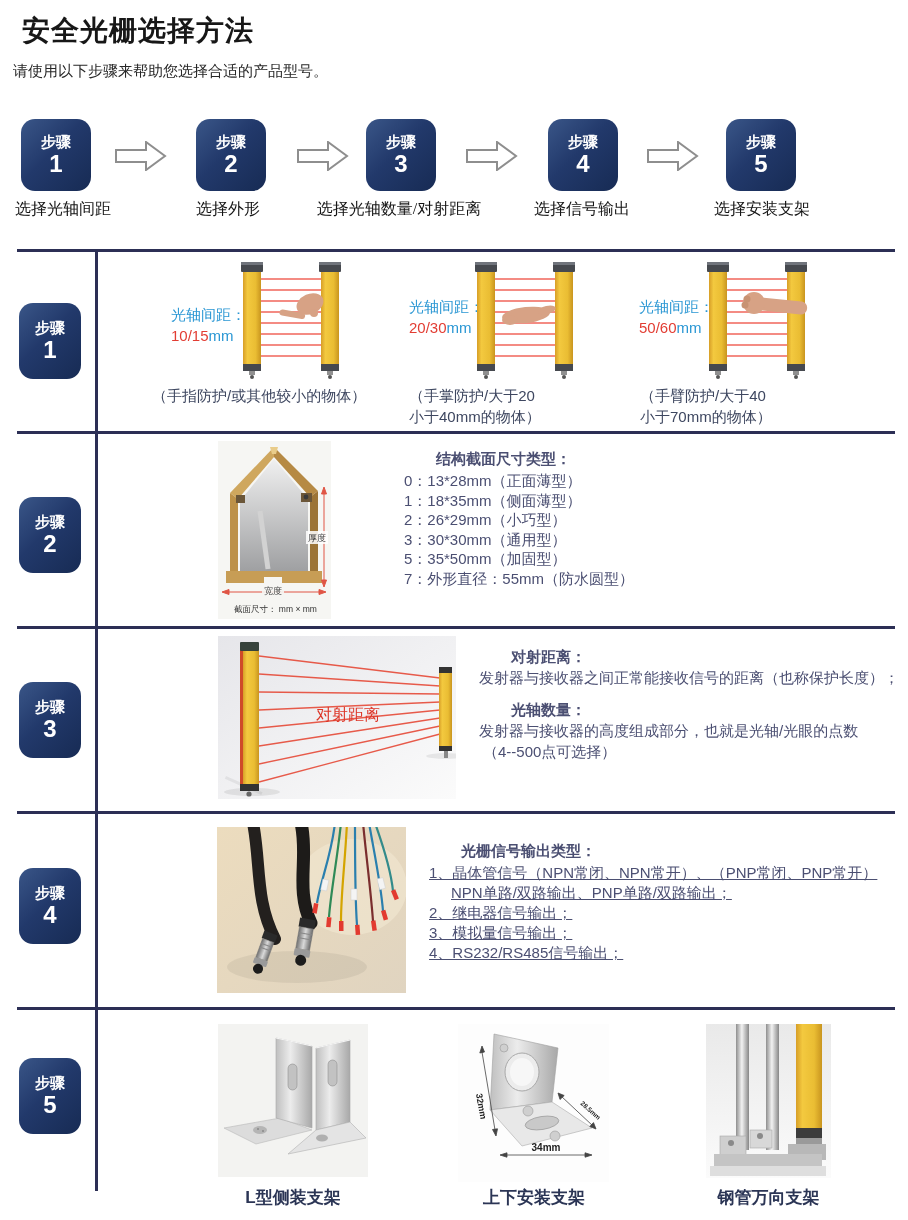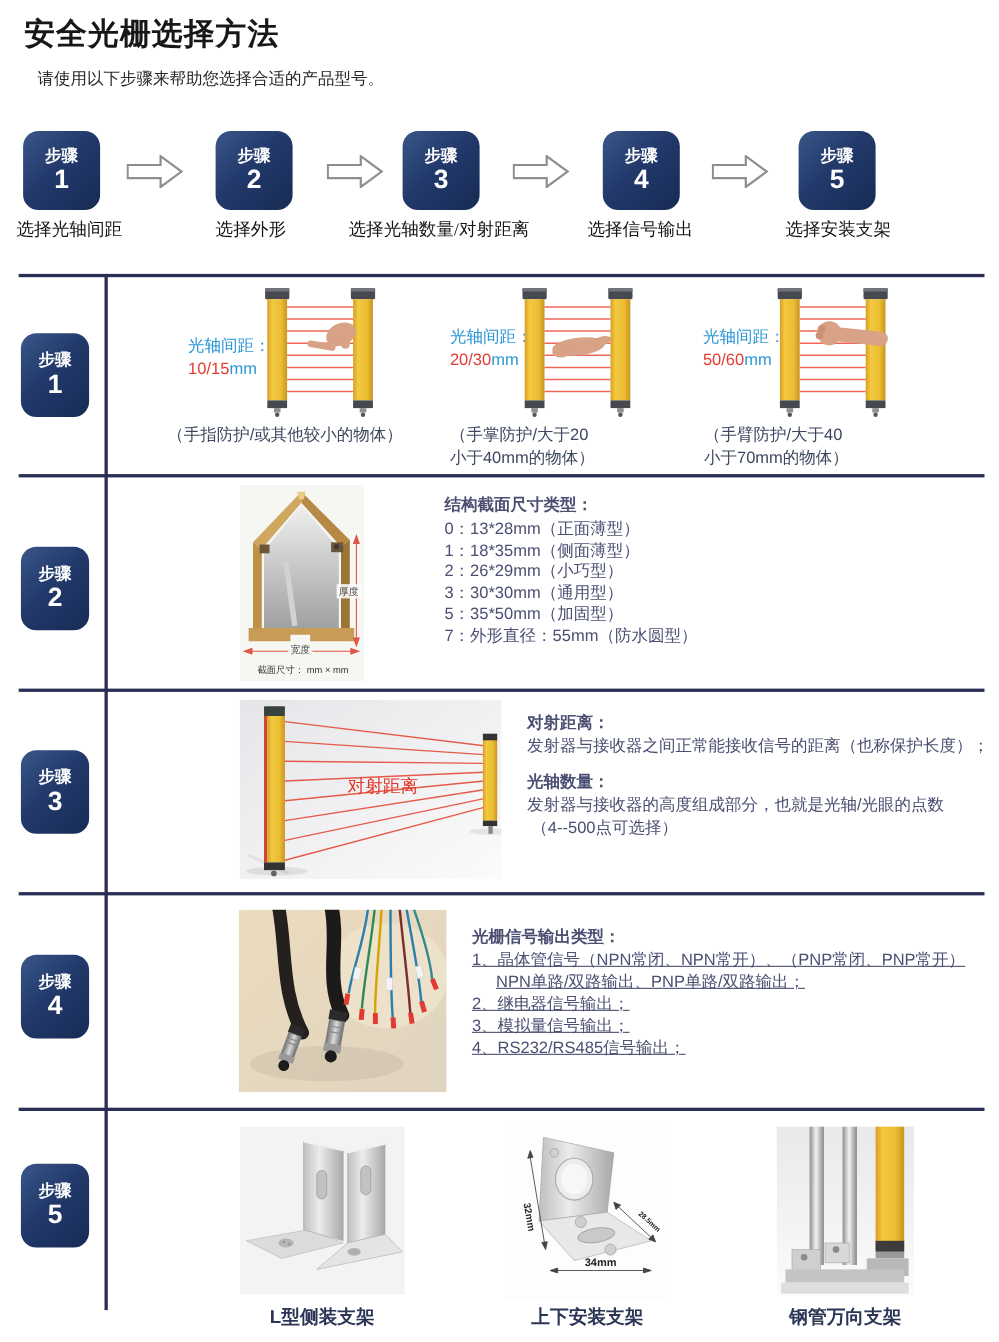--- a/index.html
+++ b/index.html
@@ -23,21 +23,21 @@
   .hline { position:absolute; left:17px; width:878px; height:3px; background:#2c2f55; }
   .vline { position:absolute; left:95px; width:3px; background:#2c2f55; }
 
   .axis-label { font-size:15px; line-height:21px; white-space:nowrap; }
   .axis-label .b { color:#2a97d4; }
   .axis-label .r { color:#e23d33; }
 
   .cap { font-size:15px; line-height:20px; color:#3e4760; text-align:left; white-space:nowrap; }
 
   .body-text { font-size:15px; color:#4b4f72; white-space:nowrap; }
-  .bold { font-weight:bold; }
+  .bold { font-weight:bold;margin-left:32px; }
   .opt-line { line-height:19.5px; }
   .out-line { line-height:20px;text-decoration:underline; }
 
   .row5cap { font-size:17px; font-weight:bold; color:#2b3555; text-align:center; white-space:nowrap; }
 </style>
 </head>
 <body>
 
 <div class="page">
 
@@ -77,21 +77,21 @@
           <stop offset="1" stop-color="#6a6a6a"></stop>
       </linearGradient>
       <linearGradient id="bgv" x1="0" y1="0" x2="0" y2="1">
         <stop offset="0" stop-color="#e9e9e9"></stop>
           <stop offset="1" stop-color="#fbfbfb"></stop>
       </linearGradient>
     </defs>
   </svg>
 
   <div class="abs title" style="left:22px;top:12px">安全光栅选择方法</div>
-  <div class="abs subtitle" style="left:34px;top:62px">请使用以下步骤来帮助您选择合适的产品型号。</div>
+  <div class="abs subtitle" style="left:13px;top:62px">请使用以下步骤来帮助您选择合适的产品型号。</div>
 
   <div class="abs badge" style="left:21px;top:119px;width:70px;height:72px">
     <div class="t1">步骤</div>
     <div class="t2">1</div>
   </div>
   <div class="abs badge" style="left:196px;top:119px;width:70px;height:72px">
     <div class="t1">步骤</div>
     <div class="t2">2</div>
   </div>
   <div class="abs badge" style="left:366px;top:119px;width:70px;height:72px">

